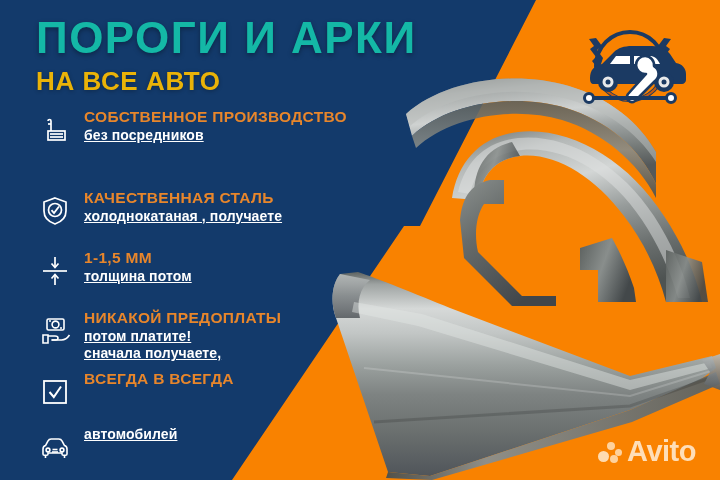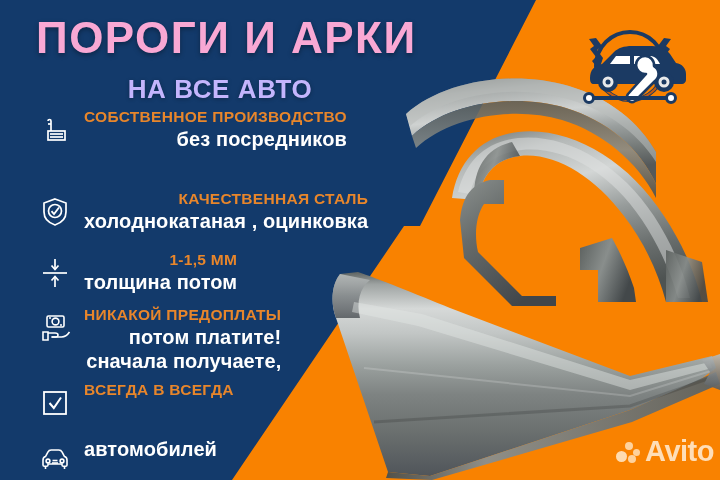--- a/index.html
+++ b/index.html
@@ -20,49 +20,47 @@
   .bg-orange {
     position:absolute; inset:0;
     background:#f98200;
     
     clip-path: polygon(536px 0, 720px 0, 720px 480px, 232px 480px, 404px 226px, 420px 226px);
   }
 
   
   .title-block { position:absolute; left:36px; top:14px; width:420px; }
   .title-main {
-    color:#f9a8d4;
+    color:#14b8a6;
     font-size:44px;
     font-weight:bold;
     letter-spacing:1.5px;
     line-height:1.08;
     text-shadow:0 2px 5px rgba(0,0,0,.35);
   }
   .title-sub {
-    color:#c4b5fd;
+    color:#eab308;
     font-size:26px;
     font-weight:bold;
     letter-spacing:.6px;
-    text-align:center;
-    margin-top:12px;
+    margin-top:4px;
     padding-right:52px;
     text-shadow:0 1px 4px rgba(0,0,0,.3);
   }
 
   
   .features {
     position:absolute;
     left:34px; top:108px;
     width:390px;
   }
   .feature {
     display:flex;
     align-items:flex-start;
     margin-bottom:13px;
-    text-align:right;
   }
   .feat-icon {
     flex:0 0 42px;
     height:40px;
     display:flex;
     align-items:center;
     justify-content:center;
     margin-top:2px;
   }
   .feat-icon svg { display:block; }
@@ -70,44 +68,45 @@
   .feat-head {
     color:#e8862b;
     font-size:15.5px;
     font-weight:bold;
     letter-spacing:.3px;
     line-height:1.22;
     white-space:nowrap;
   }
   .feat-sub {
     color:#ffffff;
-    font-size:20px;
+    font-size:14px;
     font-weight:bold;
     letter-spacing:.1px;
     line-height:1.2;
     white-space:nowrap;
+    text-decoration:underline;
   }
 
   
   .f0 { margin-bottom:20px; }
   .f1 { margin-bottom:18px;margin-top:39px; }
-  .f2 { margin-bottom:12px; }
+  .f2 { margin-bottom:18px; }
   .f3 { margin-bottom:8px; }
   .f4 { margin-bottom:14px; }
 
   
   .logo { position:absolute; right:16px; top:16px; width:148px; height:104px; }
 
   
   .part { position:absolute; }
 
   
   .avito {
     position:absolute;
-    right:6px; bottom:14px;
+    right:24px; bottom:14px;
     display:flex; align-items:center;
     opacity:.92;
   }
   .avito-dots { width:26px; height:24px; position:relative; margin-right:3px; }
   .avito-dots i { position:absolute; border-radius:50%; background:#ffd9ab; display:block; }
   .avito-d1 { width:11px; height:11px; left:0;  top:11px; background:#ffe3bf !important; }
   .avito-d2 { width:8px;  height:8px;  left:9px;  top:2px;  }
   .avito-d3 { width:7px;  height:7px;  left:17px; top:9px;  }
   .avito-d4 { width:8px;  height:8px;  left:12px; top:15px; }
   .avito-word {
@@ -301,21 +300,21 @@
     <div class="feature f1">
       <div class="feat-icon">
         <svg width="30" height="32" viewBox="0 0 30 32" fill="none" stroke="#ffffff" stroke-width="1.7">
           <path d="M15,3 L26,7 v9 c0,7 -5,11 -11,13 C9,27 4,23 4,16 V7 Z"></path>
           <circle cx="15" cy="15" r="6.5"></circle>
           <path d="M11.5,15.2 L14,18 L19,11.5" stroke-width="1.8"></path>
         </svg>
       </div>
       <div class="feat-text">
         <div class="feat-head">КАЧЕСТВЕННАЯ СТАЛЬ</div>
-        <div class="feat-sub">холоднокатаная , оцинковка</div>
+        <div class="feat-sub">холоднокатаная , получаете</div>
       </div>
     </div>
 
     <div class="feature f2">
       <div class="feat-icon">
         <svg width="30" height="34" viewBox="0 0 30 34" fill="none" stroke="#ffffff" stroke-width="1.7">
           <line x1="15" y1="3" x2="15" y2="13"></line>
           <path d="M11.5,9.5 L15,13.5 L18.5,9.5"></path>
           <line x1="3" y1="17" x2="27" y2="17"></line>
           <line x1="15" y1="31" x2="15" y2="21"></line>

